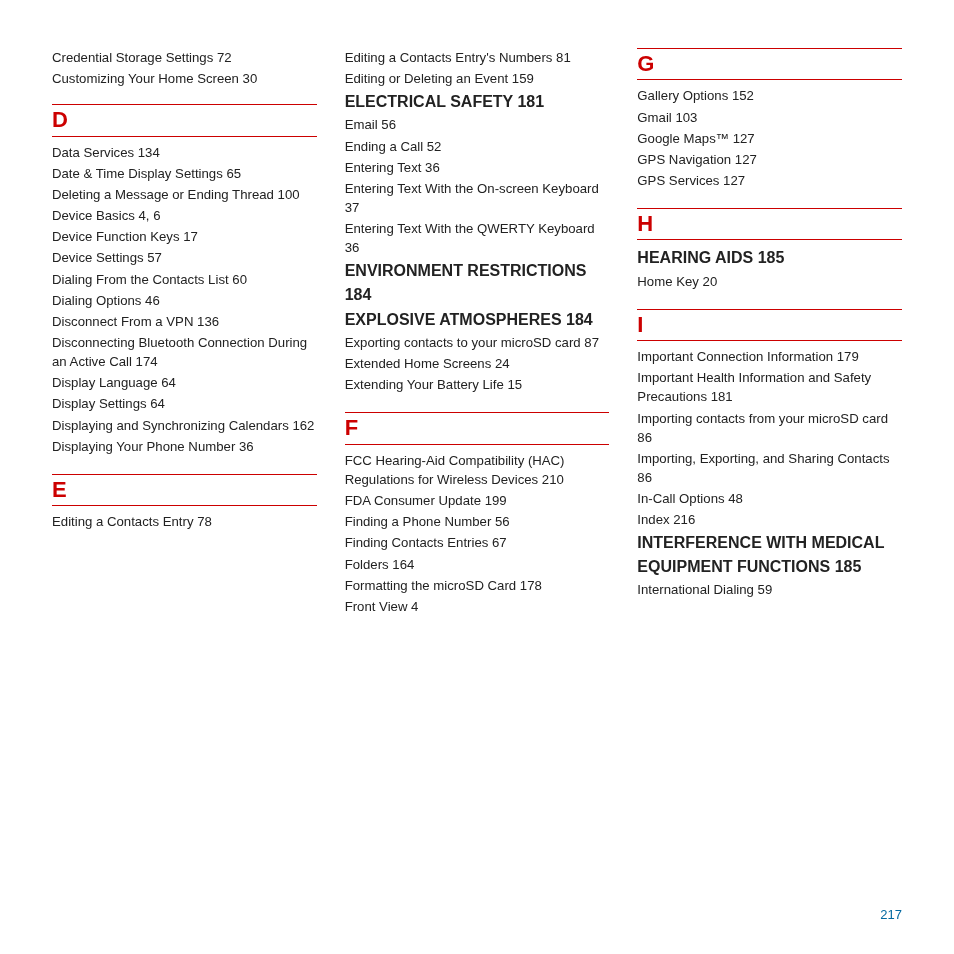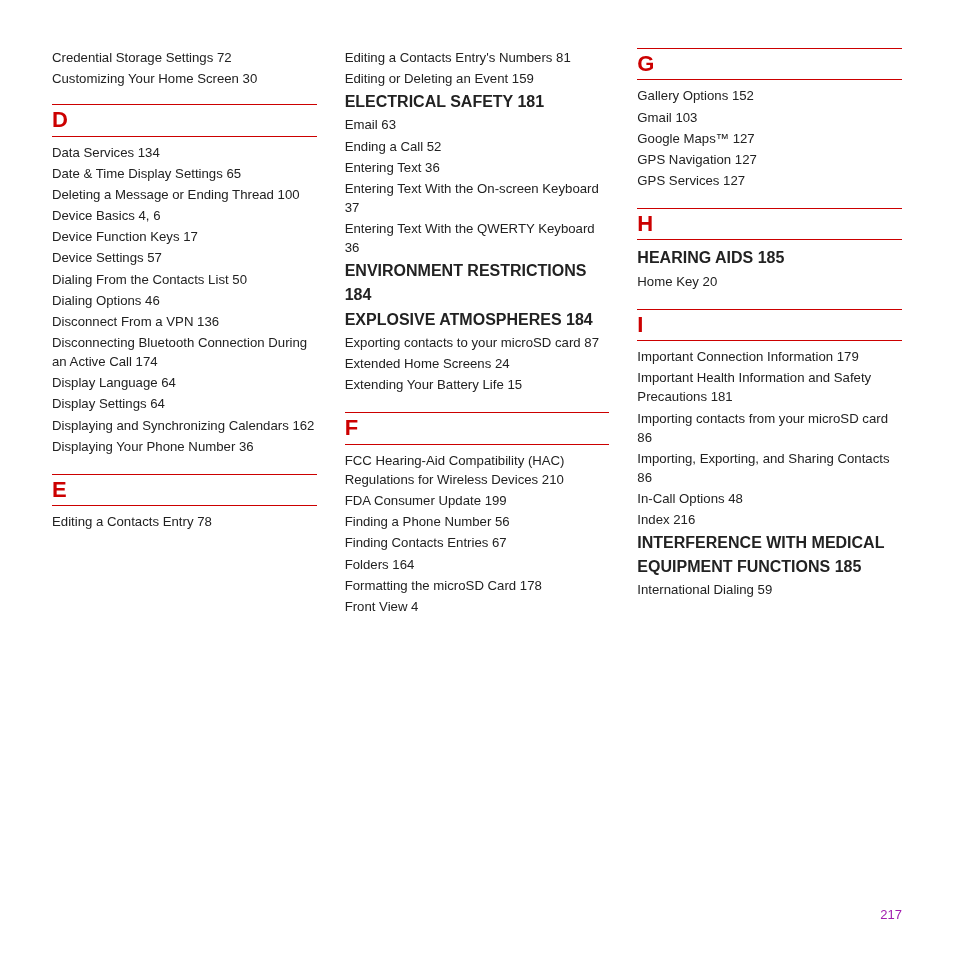--- a/index.html
+++ b/index.html
@@ -62,21 +62,21 @@
       font-size: 16px;
     }
     .no-section {
       margin-bottom: 16px;
     }
     .page-number {
       position: absolute;
       bottom: 32px;
       right: 52px;
       font-size: 13px;
-      color: #a21caf;
+      color: #0369a1;
     }
   </style>
 </head>
 <body>
 
 <div class="page">
   <div class="columns">
   <div class="col">
         <div class="no-section">
           <p class="entry">Credential Storage Settings 72</p>
@@ -85,42 +85,42 @@
         <div class="section">
           <div class="section-rule-top"></div>
           <div class="section-letter">D</div>
           <div class="section-rule-bottom"></div>
           <p class="entry">Data Services 134</p>
           <p class="entry">Date &amp; Time Display Settings 65</p>
           <p class="entry">Deleting a Message or Ending Thread 100</p>
           <p class="entry">Device Basics 4, 6</p>
           <p class="entry">Device Function Keys 17</p>
           <p class="entry">Device Settings 57</p>
-          <p class="entry">Dialing From the Contacts List 50</p>
+          <p class="entry">Dialing From the Contacts List 60</p>
           <p class="entry">Dialing Options 46</p>
           <p class="entry">Disconnect From a VPN 136</p>
           <p class="entry">Disconnecting Bluetooth Connection During an Active Call 174</p>
           <p class="entry">Display Language 64</p>
           <p class="entry">Display Settings 64</p>
           <p class="entry">Displaying and Synchronizing Calendars 162</p>
           <p class="entry">Displaying Your Phone Number 36</p>
         </div>
         <div class="section">
           <div class="section-rule-top"></div>
           <div class="section-letter">E</div>
           <div class="section-rule-bottom"></div>
           <p class="entry">Editing a Contacts Entry 78</p>
         </div>
       </div>
       <div class="col">
         <div class="section">
           <p class="entry">Editing a Contacts Entry's Numbers 81</p>
           <p class="entry">Editing or Deleting an Event 159</p>
           <p class="entry entry-caps">ELECTRICAL SAFETY 181</p>
-          <p class="entry">Email 63</p>
+          <p class="entry">Email 56</p>
           <p class="entry">Ending a Call 52</p>
           <p class="entry">Entering Text 36</p>
           <p class="entry">Entering Text With the On-screen Keyboard 37</p>
           <p class="entry">Entering Text With the QWERTY Keyboard 36</p>
           <p class="entry entry-caps">ENVIRONMENT RESTRICTIONS 184</p>
           <p class="entry entry-caps">EXPLOSIVE ATMOSPHERES 184</p>
           <p class="entry">Exporting contacts to your microSD card 87</p>
           <p class="entry">Extended Home Screens 24</p>
           <p class="entry">Extending Your Battery Life 15</p>
         </div>

